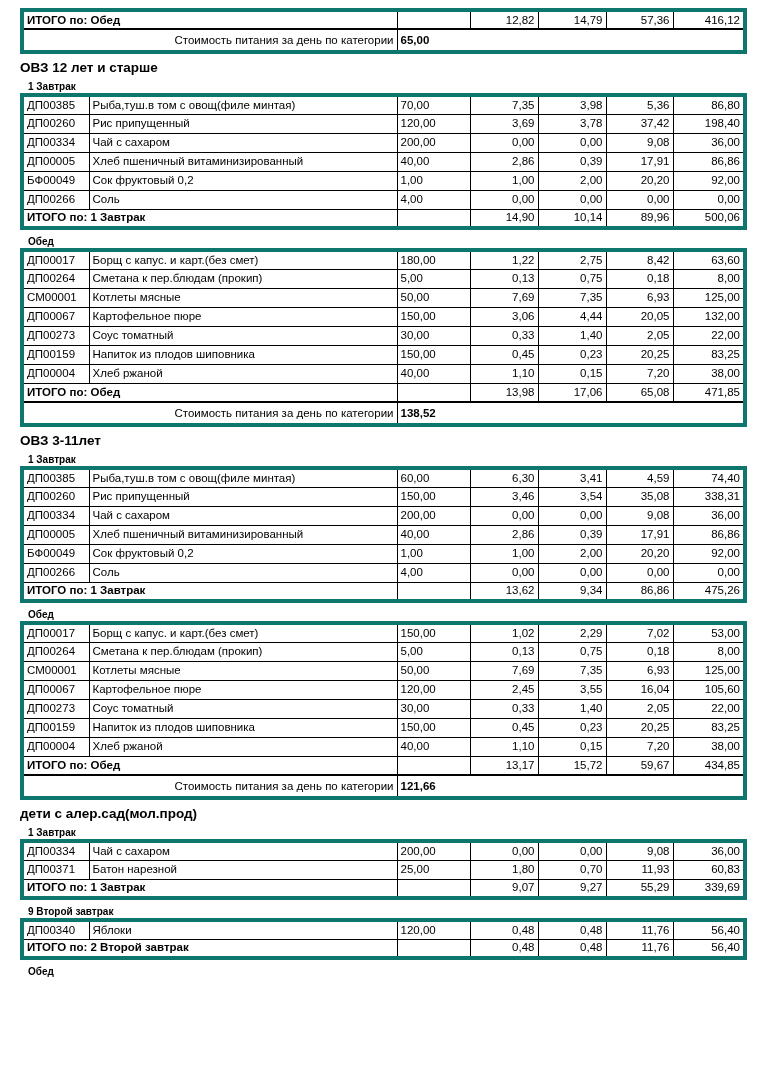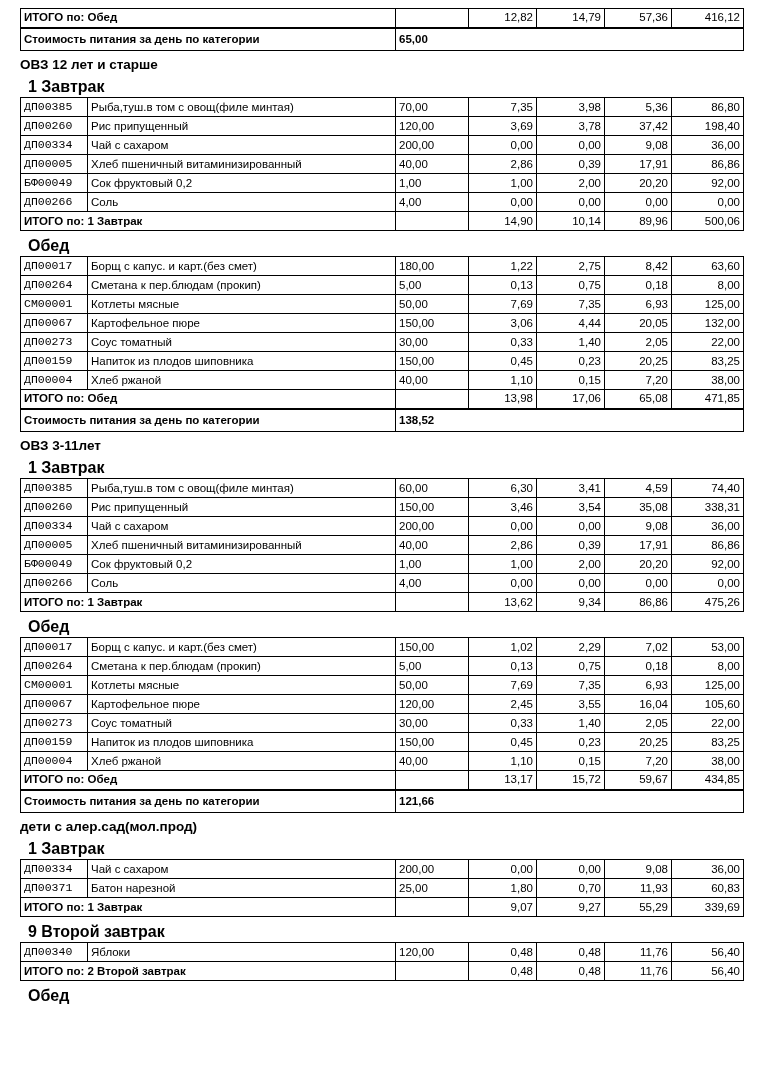--- a/index.html
+++ b/index.html
@@ -10,52 +10,52 @@
     font-family: "Liberation Sans", sans-serif;
     color: #000;
     overflow: hidden;
   }
   #doc { padding: 8px 14px 0 20px; }
 
   table.grid {
     border-collapse: collapse;
     table-layout: fixed;
     width: 723px;
-    border: 1px solid #0f766e;
+    border: 4px solid #0f766e;
   }
   table.grid td {
     border: 1px solid #000;
     height: 19px;
     font-size: 11.5px;
     line-height: 1.1;
     padding: 0 3px;
     white-space: nowrap;
     overflow: hidden;
     vertical-align: middle;
   }
-  td.c-code { padding-left: 3px; font-family: Liberation Mono, monospace; }
+  td.c-code { padding-left: 3px; }
   td.c-name { padding-left: 5px; }
   td.c-qty  { text-align: left; }
   td.c-num  { text-align: right; padding-right: 4px; }
 
   tr.total-row td.total-label { font-weight: bold; }
 
   tr.cost-row td { border-top: 2px solid #000; height: 23px; }
-  td.cost-label { font-weight: bold; font-size: 13px; }
+  td.cost-label { font-weight: normal; font-size: 13px; text-align: right; }
   td.cost-value { font-weight: bold; font-size: 15px; padding-left: 27px; }
 
   .category-title {
     font-weight: bold;
     font-size: 13.5px;
     margin: 6px 0 4px 0;
     width: 723px;
   }
   .meal-title {
     font-weight: bold;
-    font-size: 16px;
+    font-size: 10px;
     margin: 6px 0 1px 8px;
   }
 </style>
 </head>
 <body>
 
 <div id="doc">
     <table class="grid">
       <colgroup>
         <col style="width:67px">

